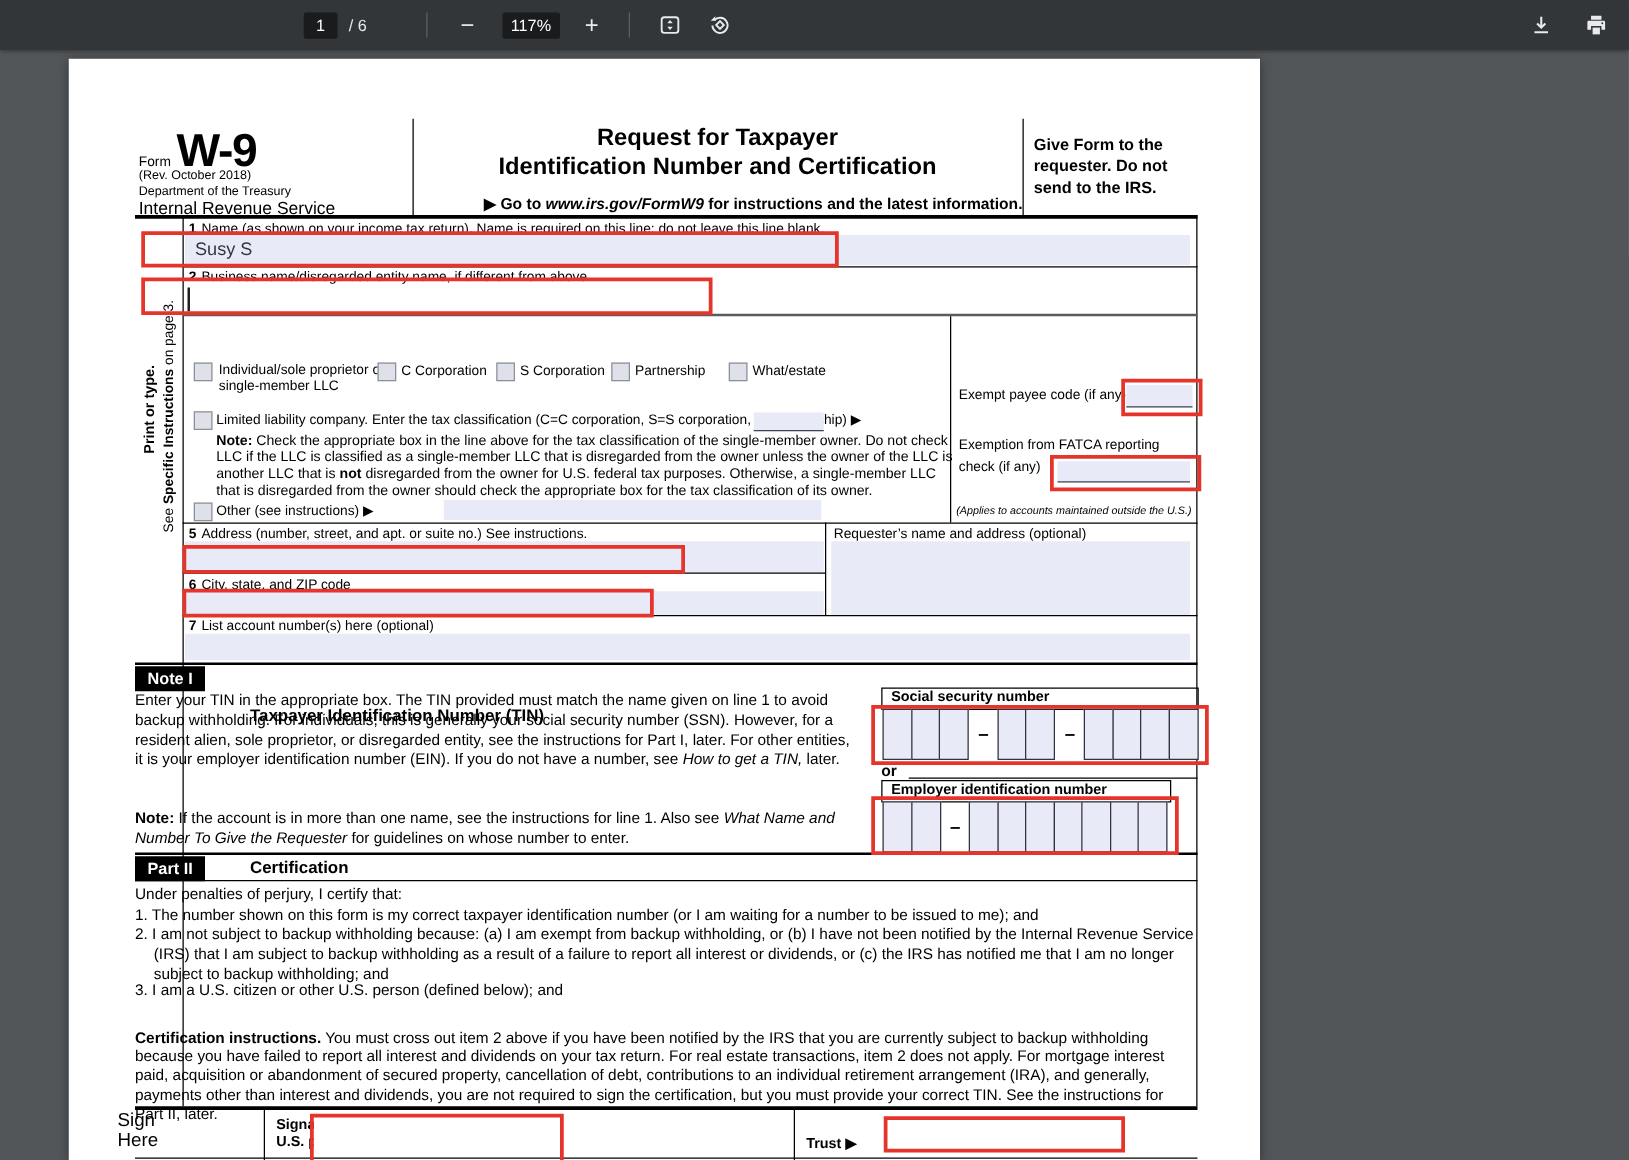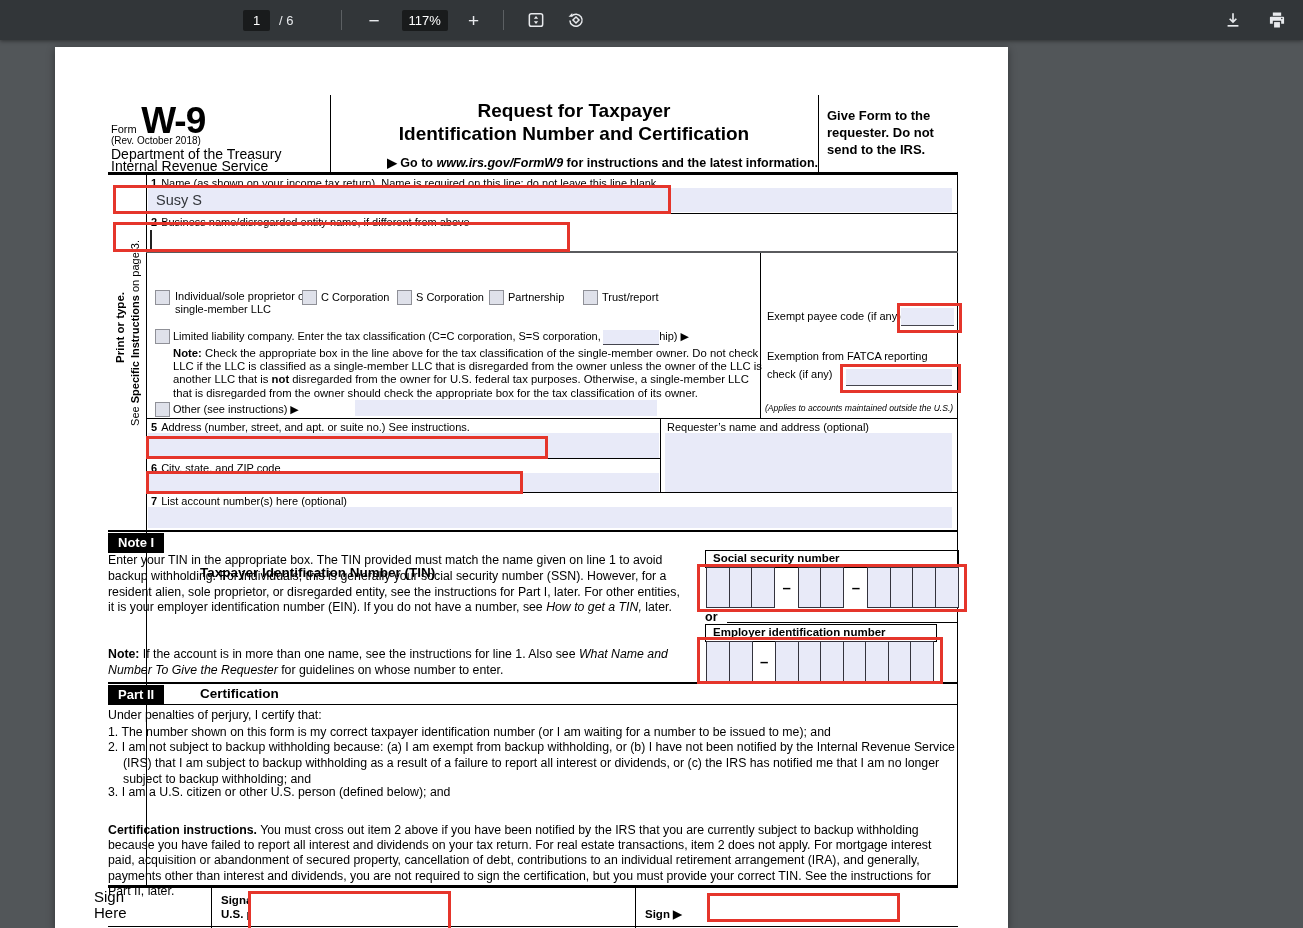--- a/index.html
+++ b/index.html
@@ -80,21 +80,21 @@
 </div>
 
 <div class="canvas">
 <div class="page">
 
   <div class="abs" style="left:56px;top:53px;">
     <span style="font-size:11px;">Form</span>
     <span style="font-size:37px;font-weight:bold;letter-spacing:-1px;">W-9</span>
   </div>
   <div class="abs" style="left:56px;top:88px;font-size:10px;line-height:12px;">(Rev. October 2018)</div>
-  <div class="abs" style="left:56px;top:101px;font-size:14px;line-height:12px;">Department of the Treasury</div>
+  <div class="abs" style="left:56px;top:101px;font-size:10px;line-height:12px;">Department of the Treasury</div>
   <div class="abs" style="left:56px;top:113px;font-size:14px;line-height:12px;">Internal Revenue Service</div>
   <div class="vline" style="left:275px;top:48px;width:1px;height:77px;"></div>
   <div class="vline" style="left:763px;top:48px;width:1px;height:77px;"></div>
   <div class="abs" style="left:275px;top:52px;width:488px;text-align:center;font-weight:bold;font-size:19px;line-height:23px;">
     <div>Request for Taxpayer</div>
     <div>Identification Number and Certification</div>
   </div>
   <div class="abs" style="left:275px;top:108px;width:488px;text-align:right;font-weight:bold;font-size:12.5px;">
     <span>▶ Go to </span><span style="font-style:italic;">www.irs.gov/FormW9</span><span> for instructions and the latest information.</span>
   </div>
@@ -133,21 +133,21 @@
     <div>Individual/sole proprietor or</div>
         <div>single-member LLC</div>
   </div>
   <span class="cb" style="left:247px;top:243px;"></span>
   <span class="abs lbl" style="left:266px;top:244px;">C Corporation</span>
   <span class="cb" style="left:342px;top:243px;"></span>
   <span class="abs lbl" style="left:361px;top:244px;">S Corporation</span>
   <span class="cb" style="left:434px;top:243px;"></span>
   <span class="abs lbl" style="left:453px;top:244px;">Partnership</span>
   <span class="cb" style="left:528px;top:243px;"></span>
-  <span class="abs lbl" style="left:547px;top:244px;">Trust/report</span>
+  <span class="abs lbl" style="left:547px;top:244px;">What/estate</span>
 
   <span class="cb" style="left:100px;top:282px;"></span>
   <span class="abs lbl" style="left:118px;top:283px;width:590px;">Limited liability company. Enter the tax classification (C=C corporation, S=S corporation, P=Partnership) ▶</span>
   <div class="bluefield underfield" style="left:548px;top:283px;width:56px;height:14px;"></div>
 
   <div class="abs" style="left:118px;top:300px;width:594px;font-size:11.3px;line-height:13.2px;">
     <span style="font-weight:bold;">Note:</span><span> Check the appropriate box in the line above for the tax classification of the single-member owner.  Do not check LLC if the LLC is classified as a single-member LLC that is disregarded from the owner unless the owner of the LLC is another LLC that is </span><span style="font-weight:bold;">not</span><span> disregarded from the owner for U.S. federal tax purposes. Otherwise, a single-member LLC that is disregarded from the owner should check the appropriate box for the tax classification of its owner.</span>
   </div>
 
   <span class="cb" style="left:100px;top:355px;"></span>
@@ -254,19 +254,19 @@
         <div>Here</div>
   </div>
   <div class="vline" style="left:156px;top:841px;width:1px;height:40px;"></div>
   <div class="abs" style="left:166px;top:846px;font-weight:bold;font-size:11.5px;line-height:14px;">
     <div>Signature of</div>
         <div>U.S. person ▶</div>
   </div>
   <div class="abs" style="left:196px;top:847px;width:197px;height:34px;background:#fff;"></div>
   <div class="redbox" style="left:193px;top:844px;width:197px;height:40px;"></div>
   <div class="vline" style="left:580px;top:841px;width:1px;height:40px;"></div>
-  <div class="abs" style="left:590px;top:860px;font-weight:bold;font-size:11.5px;">Sign ▶</div>
+  <div class="abs" style="left:590px;top:860px;font-weight:bold;font-size:11.5px;">Trust ▶</div>
   <div class="abs" style="left:655px;top:849px;width:187px;height:23px;background:#fff;"></div>
   <div class="redbox" style="left:652px;top:846px;width:187px;height:23px;"></div>
   <div class="hline" style="left:53px;top:879px;width:850px;height:1px;"></div>
 
 </div>
 </div>
 
 </body></html>

